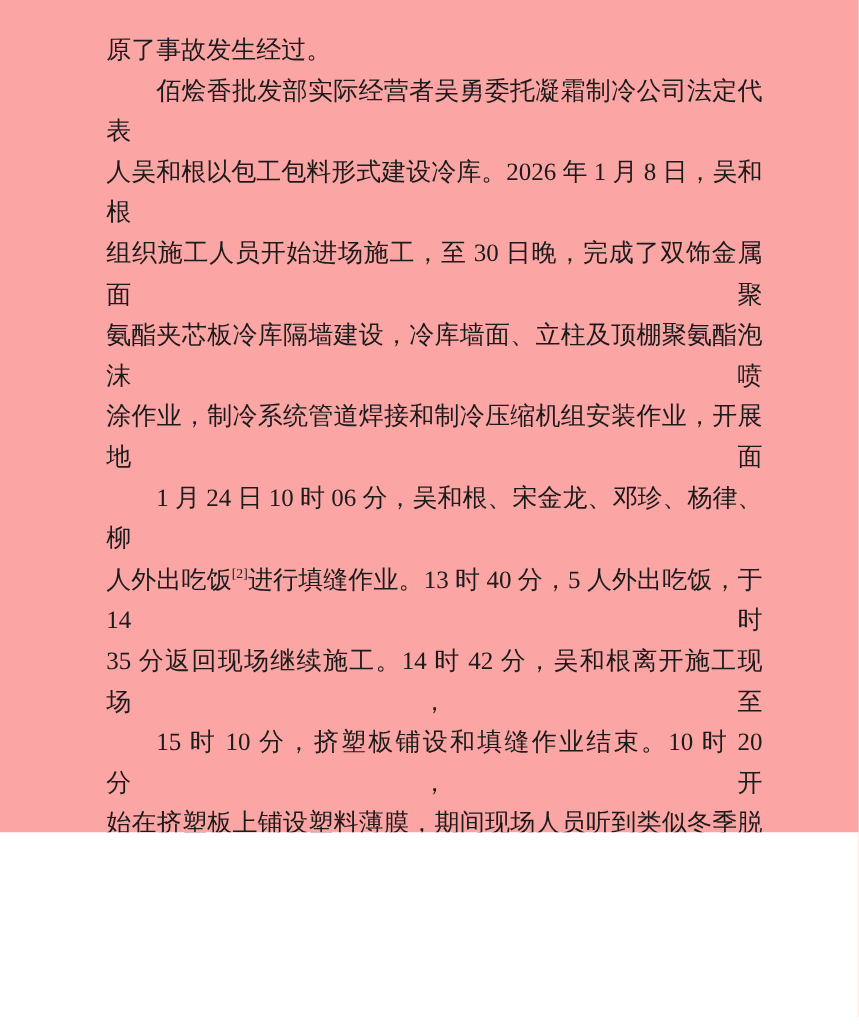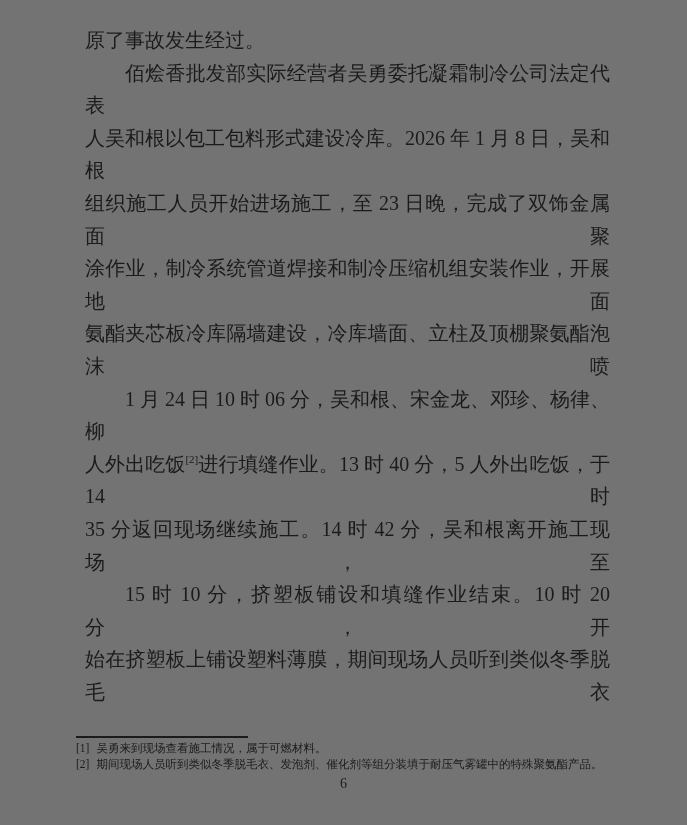--- a/index.html
+++ b/index.html
@@ -3,22 +3,22 @@
 <meta charset="utf-8">
 <style>
   html, body {
     margin: 0;
     padding: 0;
     background: #ffffff;
   }
   .page {
     position: relative;
     width: 687px;
-    height: 825px;
-    background: #737373;
+    height: 666px;
+    background: #fca5a5;
     color: #1b1b1b;
     font-family: "Liberation Serif", "DejaVu Serif", serif;
     overflow: hidden;
   }
   .body-text {
     position: absolute;
     left: 85px;
     top: 24px;
     width: 525px;
     font-size: 20px;
@@ -78,23 +78,23 @@
 </style>
 </head>
 <body>
 
 <div class="page">
 
   <div class="body-text">
     <div class="line no-fill">原了事故发生经过。</div>
     <div class="line indent">佰烩香批发部实际经营者吴勇委托凝霜制冷公司法定代表</div>
     <div class="line">人吴和根以包工包料形式建设冷库。2026 年 1 月 8 日，吴和根</div>
-    <div class="line">组织施工人员开始进场施工，至 23 日晚，完成了双饰金属面聚</div>
+    <div class="line">组织施工人员开始进场施工，至 30 日晚，完成了双饰金属面聚</div>
+    <div class="line">氨酯夹芯板冷库隔墙建设，冷库墙面、立柱及顶棚聚氨酯泡沫喷</div>
     <div class="line">涂作业，制冷系统管道焊接和制冷压缩机组安装作业，开展地面</div>
-    <div class="line">氨酯夹芯板冷库隔墙建设，冷库墙面、立柱及顶棚聚氨酯泡沫喷</div>
     <div class="line indent">1 月 24 日 10 时 06 分，吴和根、宋金龙、邓珍、杨律、柳</div>
     <div class="line"><span>人外出吃饭</span><sup>[2]</sup><span>进行填缝作业。13 时 40 分，5 人外出吃饭，于 14 时</span></div>
     <div class="line">35 分返回现场继续施工。14 时 42 分，吴和根离开施工现场，至</div>
     <div class="line indent">15 时 10 分，挤塑板铺设和填缝作业结束。10 时 20 分，开</div>
     <div class="line">始在挤塑板上铺设塑料薄膜，期间现场人员听到类似冬季脱毛衣</div>
 
   </div>
 
   <div class="footnote-rule"></div>
 

